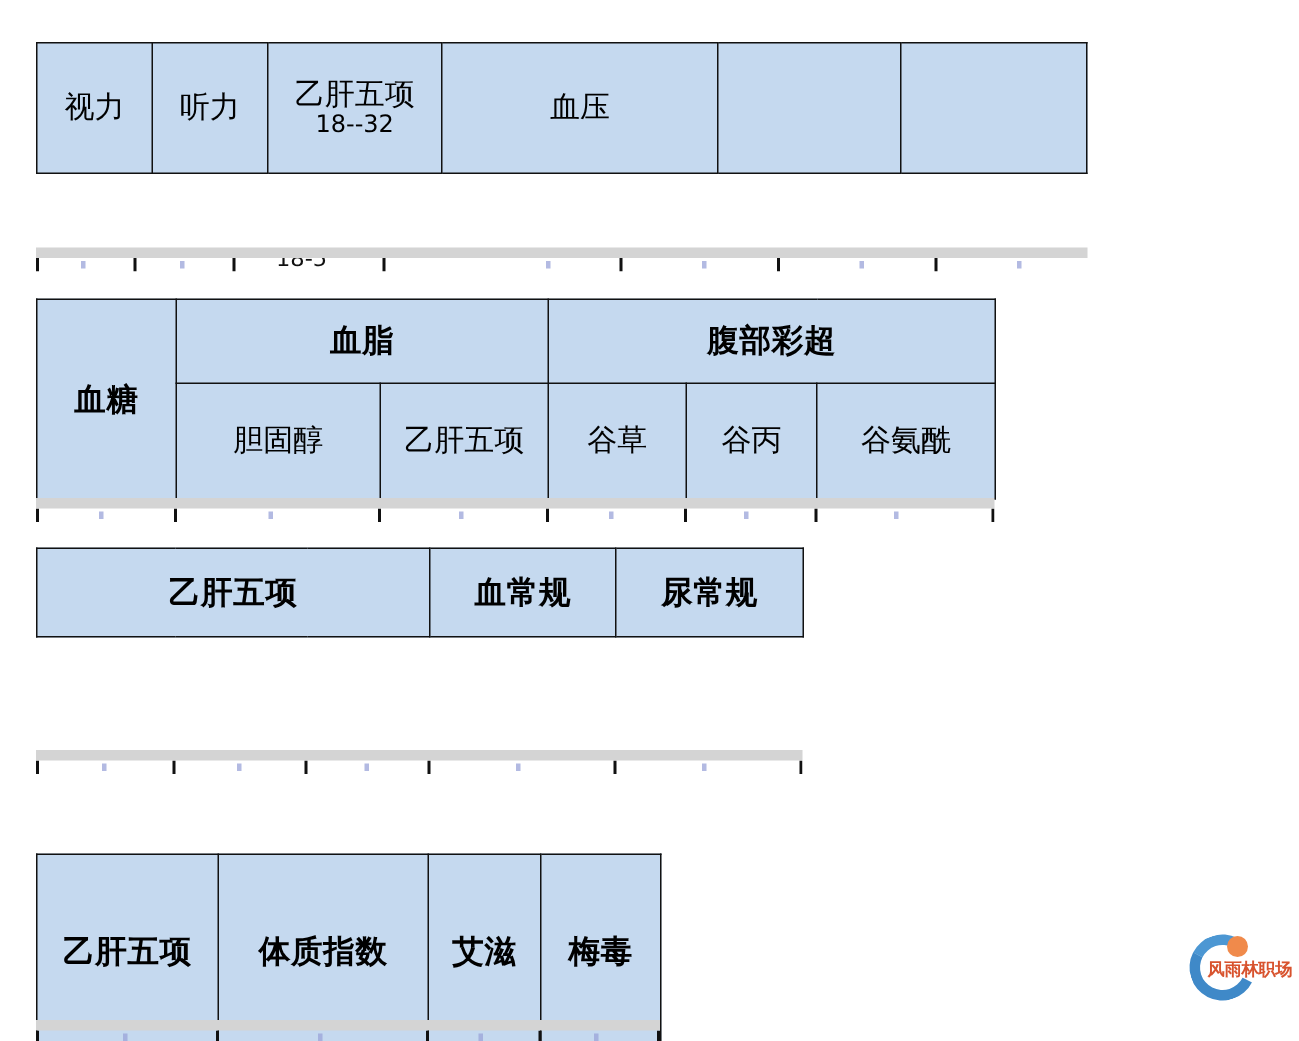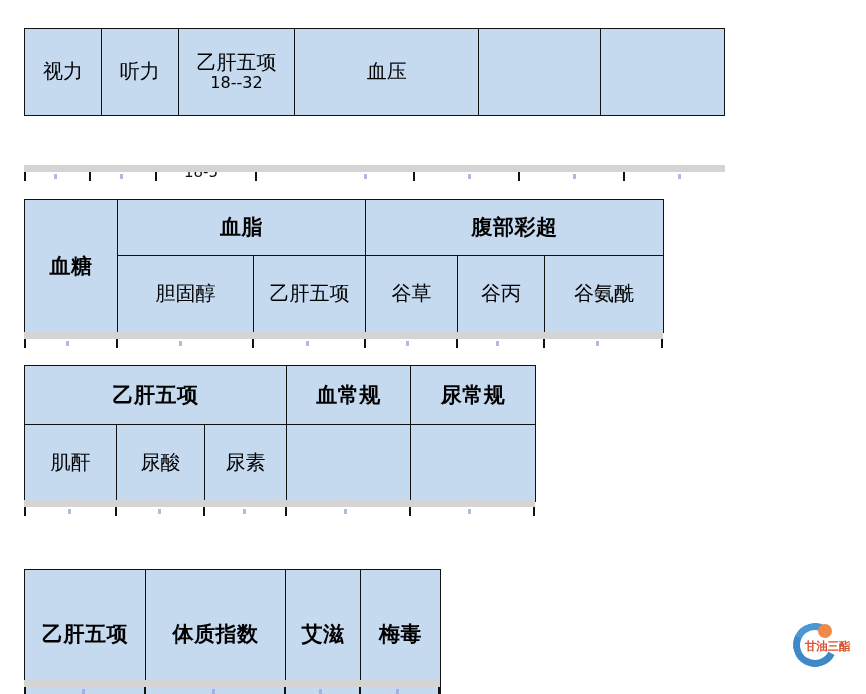--- a/index.html
+++ b/index.html
@@ -234,27 +234,20 @@
         <col style="width:82px">
       <col style="width:124px">
         <col style="width:125px">
     </colgroup>
     <tbody>
         <tr>
       <td class="hd" colspan="3" style="height:58px">乙肝五项</td>
       <td class="hd">血常规</td>
       <td class="hd">尿常规</td>
     </tr>
-    <tr>
-      <td class="sub" style="height:76px">肌酐</td>
-      <td class="sub">尿酸</td>
-      <td class="sub">尿素</td>
-      <td class="sub blank"></td>
-      <td class="sub blank"></td>
-    </tr>
   </tbody>
     </table>
   <div class="clip-strip" style="left:24px; top:500px; width:511px;"></div>
   <div class="sliver" style="left:24px; top:507px; width:511px;">
     <i style="left:0"></i>
       <i style="left:91px"></i>
       <i style="left:179px"></i>
     <i style="left:261px"></i>
       <i style="left:385px"></i>
       <i style="left:509px"></i>
@@ -290,16 +283,16 @@
       <i style="left:414px"></i>
     <u style="left:58px"></u>
       <u style="left:188px"></u>
     <u style="left:295px"></u>
       <u style="left:372px"></u>
   </div>
 
   <div class="watermark">
     <span class="wm-arc"></span>
     <span class="wm-dot"></span>
-    <span class="wm-text">甘油三酯</span>
+    <span class="wm-text">风雨林职场</span>
   </div>
 
 </div>
 
 </body></html>

